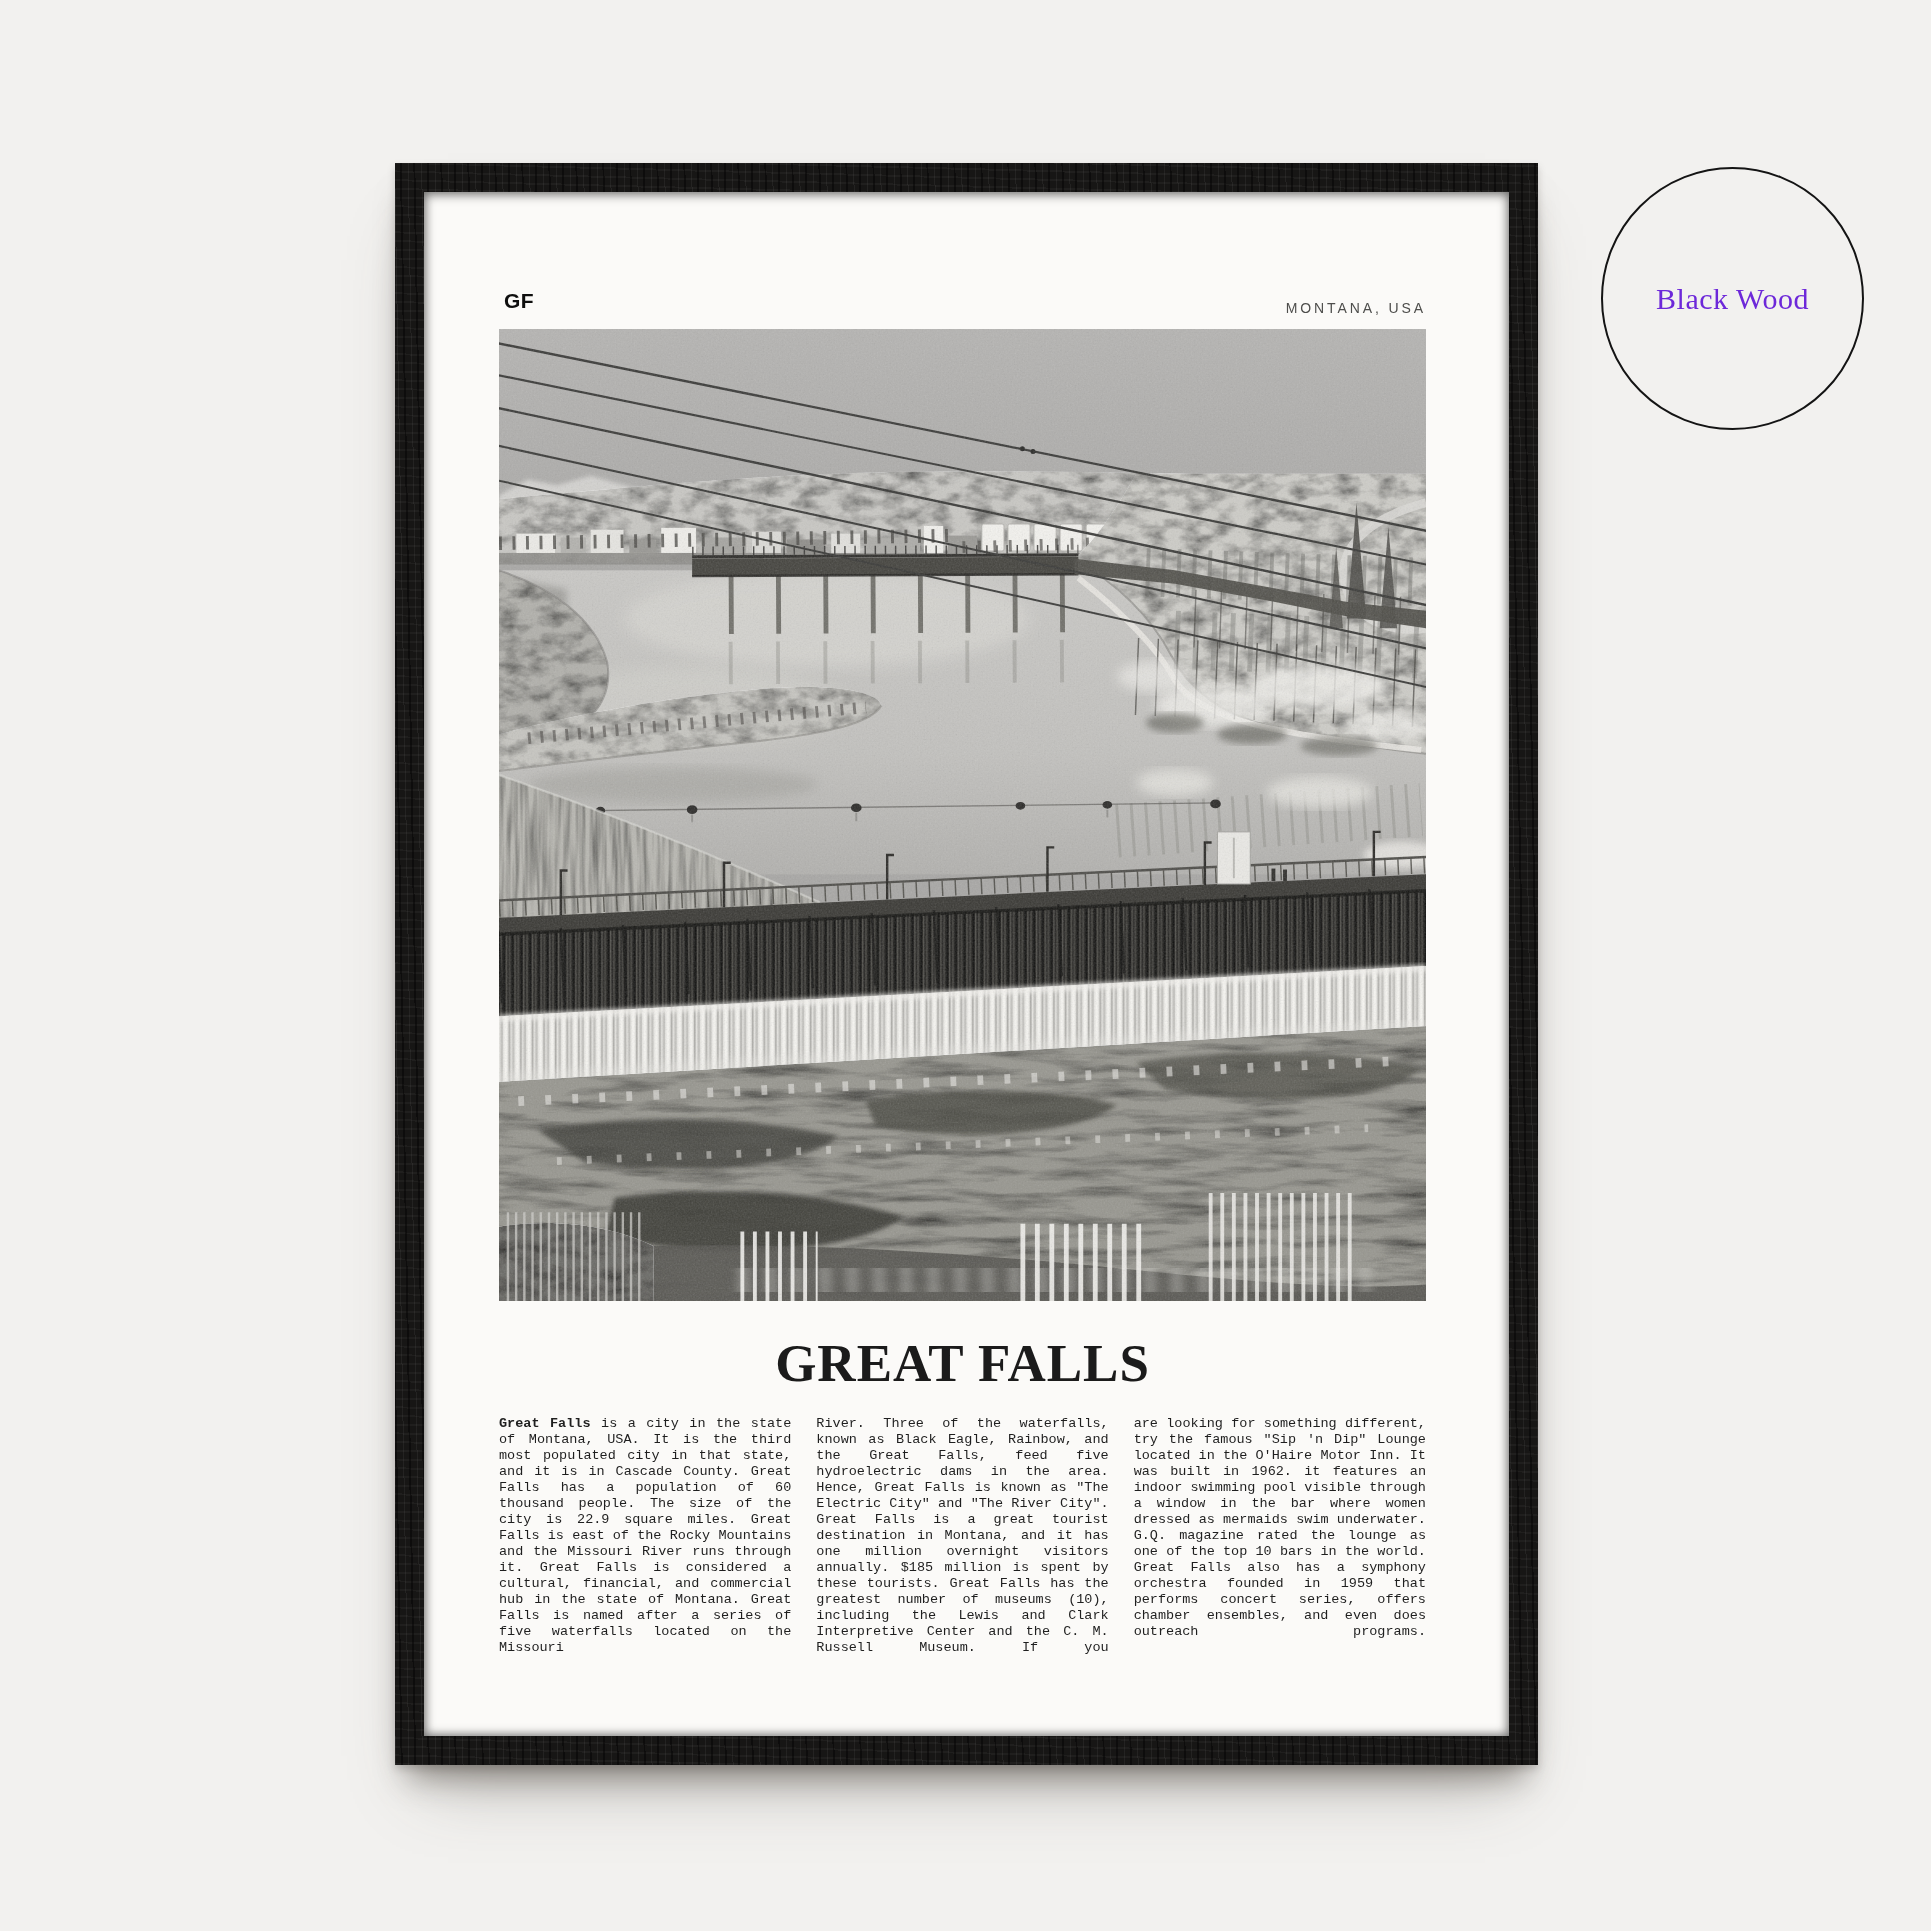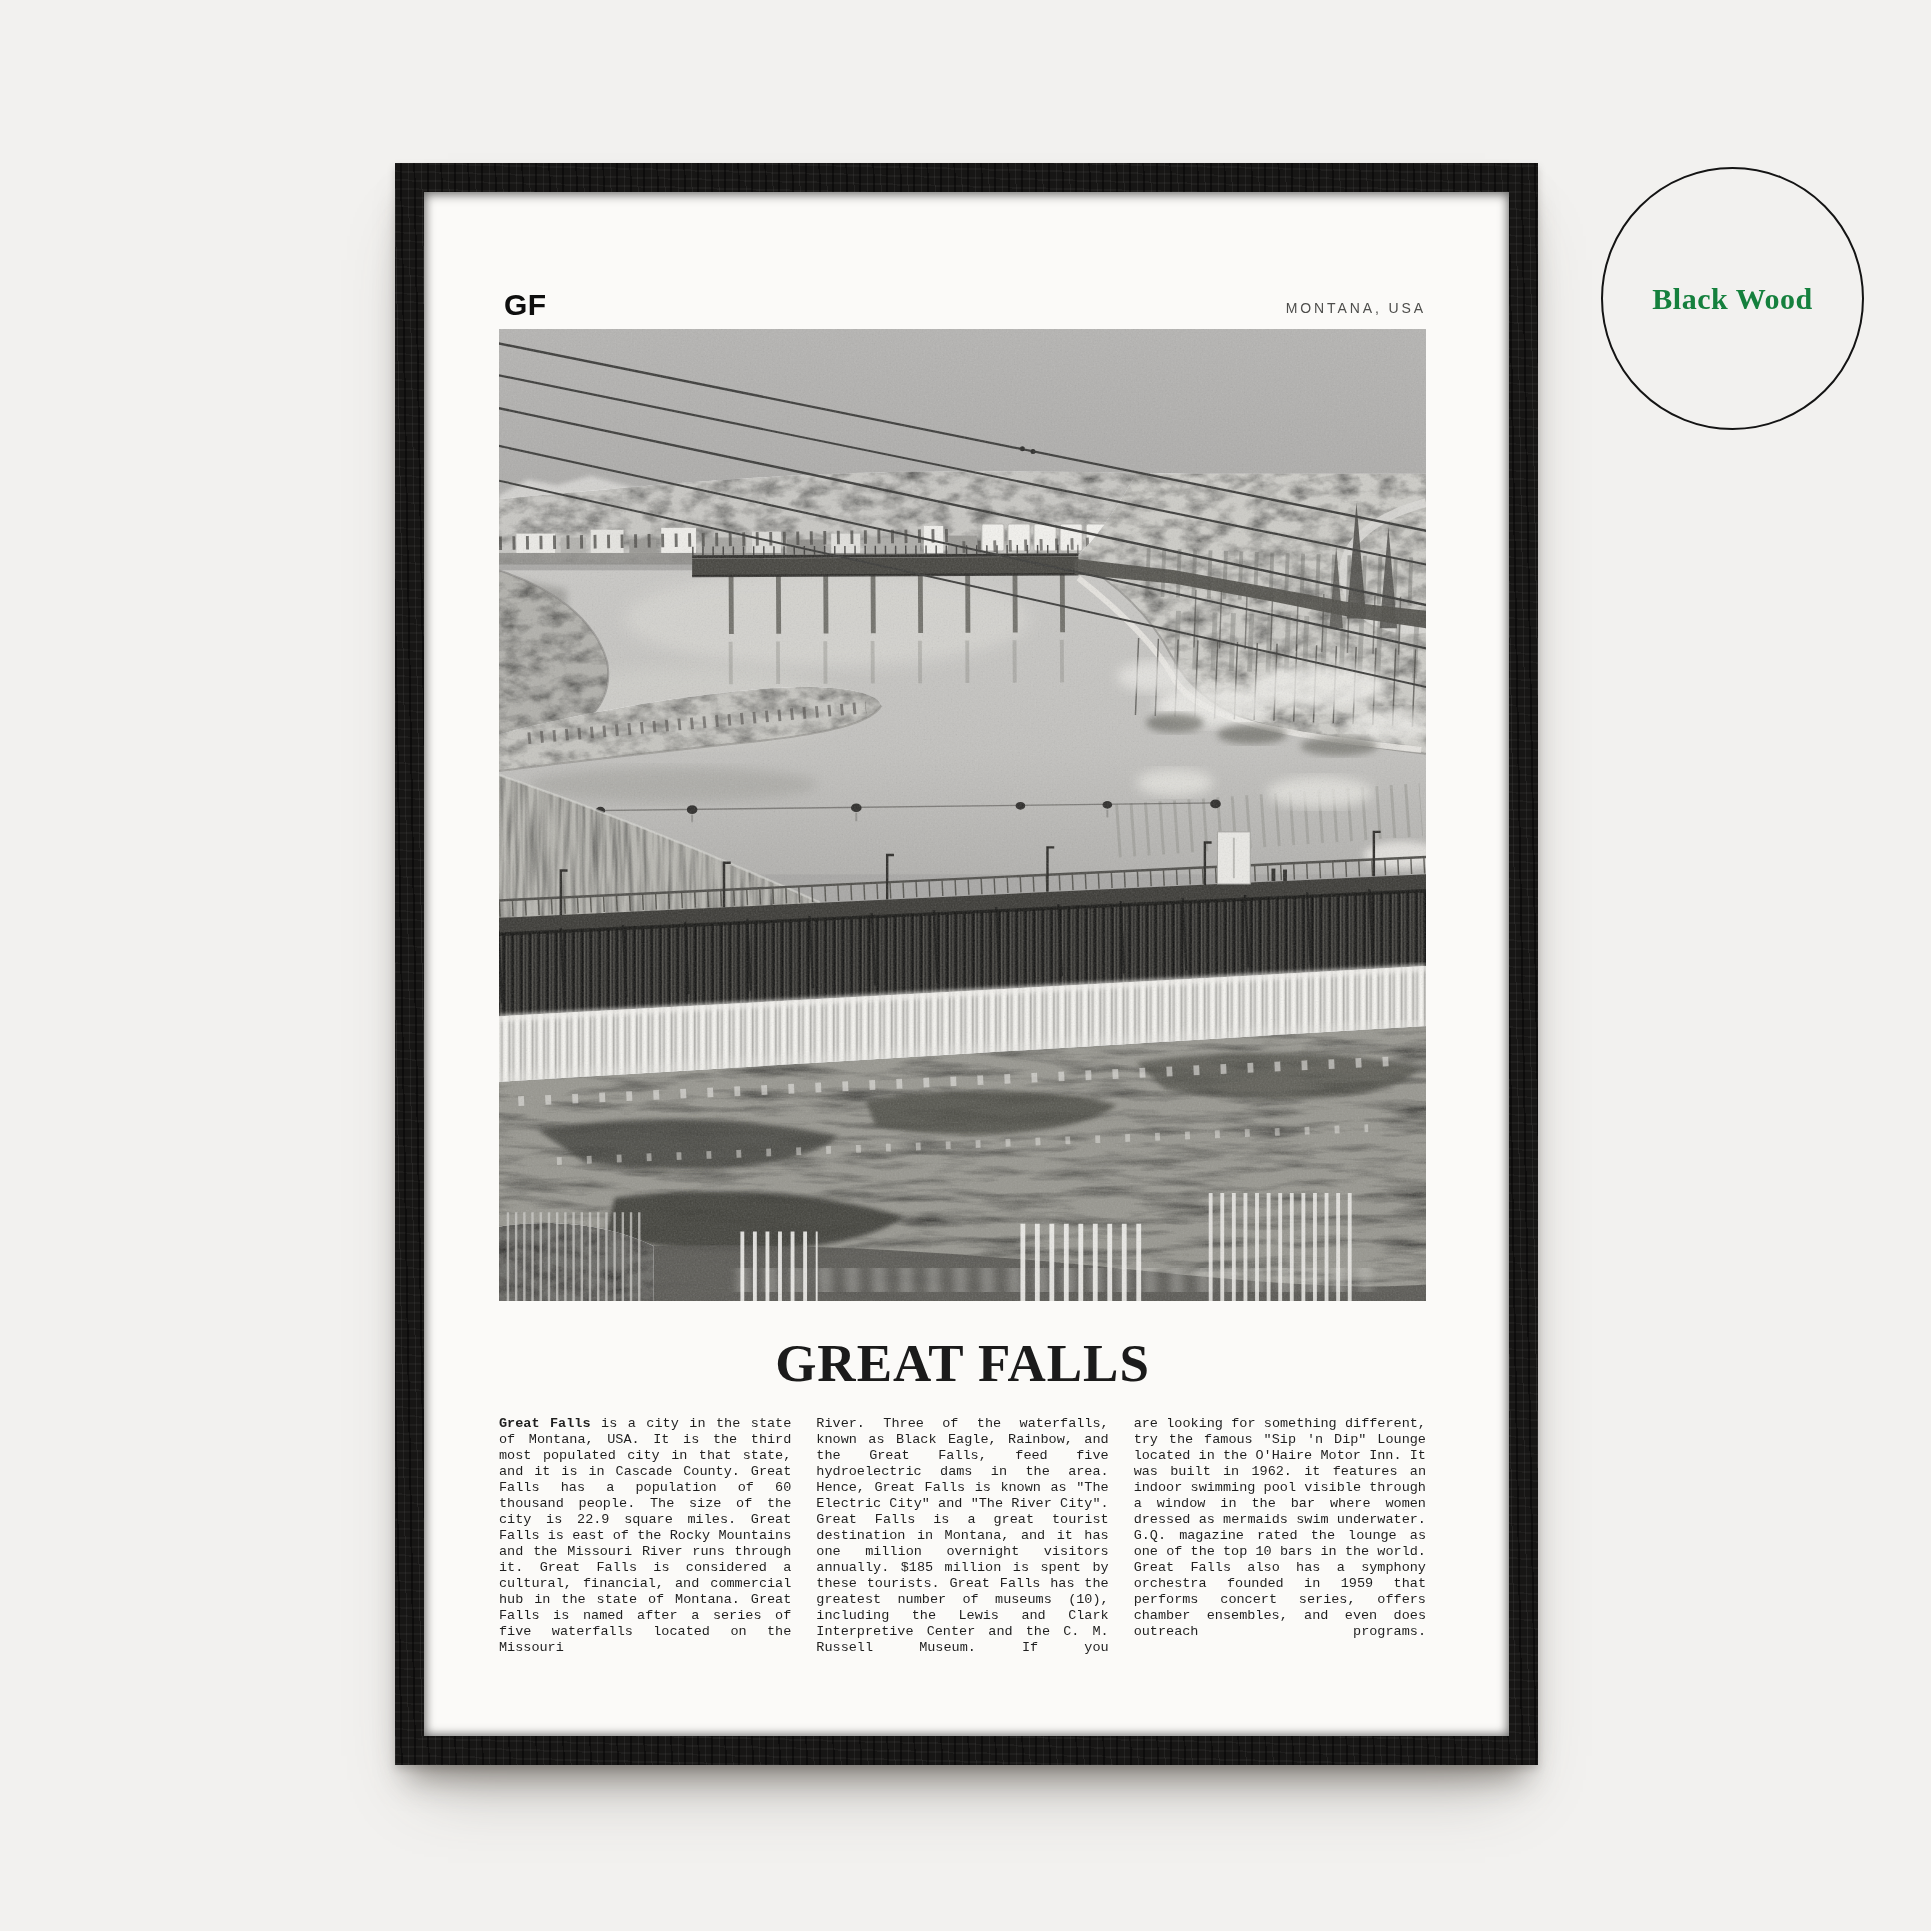--- a/index.html
+++ b/index.html
@@ -27,21 +27,21 @@
     position:relative;width:100%;height:100%;
     background:var(--paper,#fbfaf8);
     box-shadow:
       inset 0 4.8px 9.7px rgba(0,0,0,0.30),
       inset 4.8px 0 8.7px rgba(0,0,0,0.16),
       inset -4.8px 0 8.7px rgba(0,0,0,0.16),
       inset 0 -3.9px 8.7px rgba(0,0,0,0.22);
   }
   .logo{
     position:absolute;left:80px;top:98px;
-    font-weight:bold;font-size:30px;line-height:1;letter-spacing:0.5px;color:#0e0e0e;
+    font-weight:bold;font-size:21px;line-height:1;letter-spacing:0.5px;color:#0e0e0e;
   }
   .location{
     position:absolute;right:83px;top:109px;
     font-size:14px;line-height:1;letter-spacing:2.9px;color:var(--muted,#4e4e4c);
   }
   .photo{
     position:absolute;left:75px;top:137px;width:927px;height:972px;background:#a8a7a5;
   }
   .photo svg{display:block;width:100%;height:100%;}
   .title{
@@ -59,22 +59,22 @@
     font-family:Liberation Mono, monospace;font-size:13.5px;line-height:16px;
     color:#1f1f1f;text-align:justify;text-align-last:justify;
   }
   .article .col .lead{font-weight:bold;}
   .badge{
     position:absolute;left:1601px;top:167px;width:263px;height:263px;
     border:2.4px solid #141414;border-radius:50%;box-sizing:border-box;
     display:flex;align-items:center;justify-content:center;
   }
   .badge-label{
-    font-family:"Liberation Serif", serif;font-weight:bold;font-size:30px;
-    letter-spacing:0.5px;color:#15803d;white-space:nowrap;
+    font-family:"Liberation Serif", serif;font-weight:normal;font-size:30px;
+    letter-spacing:0.5px;color:#6d28d9;white-space:nowrap;
   }
 </style>
 </head>
 <body>
 
 <div class="wall-area" style="position:absolute;inset:0;">
 
   <div class="frame">
     <div class="paper">
 

